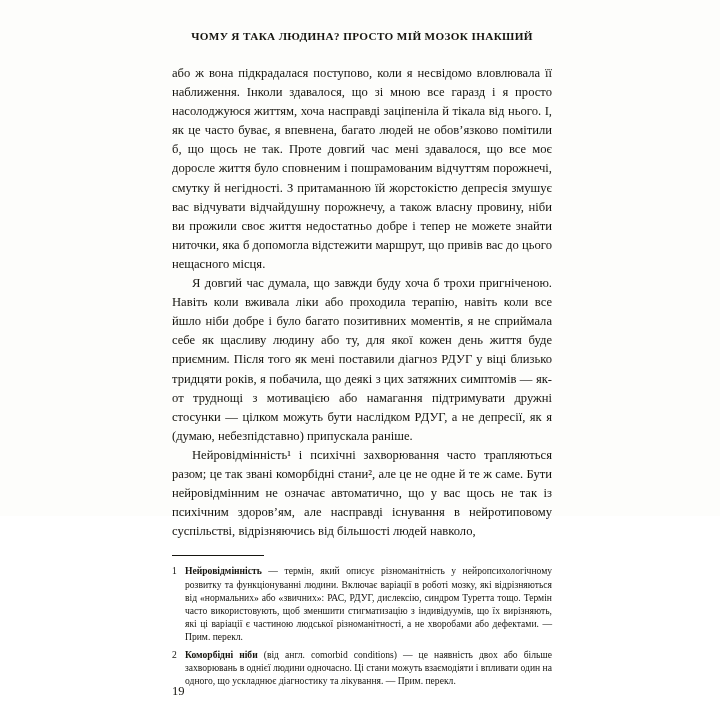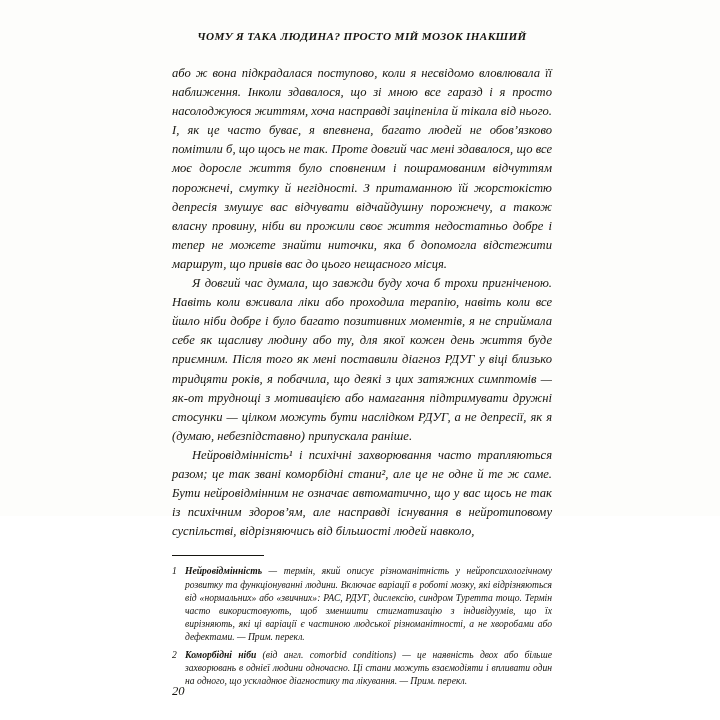--- a/index.html
+++ b/index.html
@@ -12,21 +12,20 @@
     background: #ffffff;
     font-family: "Liberation Serif", serif;
     color: #16150f;
   }
   .page {
     position: relative;
     width: 720px;
     height: 516px;
     background: #fdfdfb;
     box-sizing: border-box;
-    font-style: italic;
   }
   .content {
     position: absolute;
     left: 172px;
     top: 30px;
     width: 380px;
   }
   .running-head {
     font-size: 11.2px;
     letter-spacing: 0.35px;
@@ -111,15 +110,15 @@
       </div>
 
       <div class="footnote">
         <span class="fn-marker">2</span>
         <span class="fn-text"><b>Коморбідні ніби</b><span> (від англ. comorbid conditions) — це наявність двох або більше захворювань в однієї людини одночасно. Ці стани можуть взаємодіяти і впливати один на одного, що ускладнює діагностику та лікування. — Прим. перекл.</span></span>
       </div>
 
     </div>
   </div>
 
-  <div class="folio">20</div>
+  <div class="folio">19</div>
 
 </div>
 
 </body></html>

